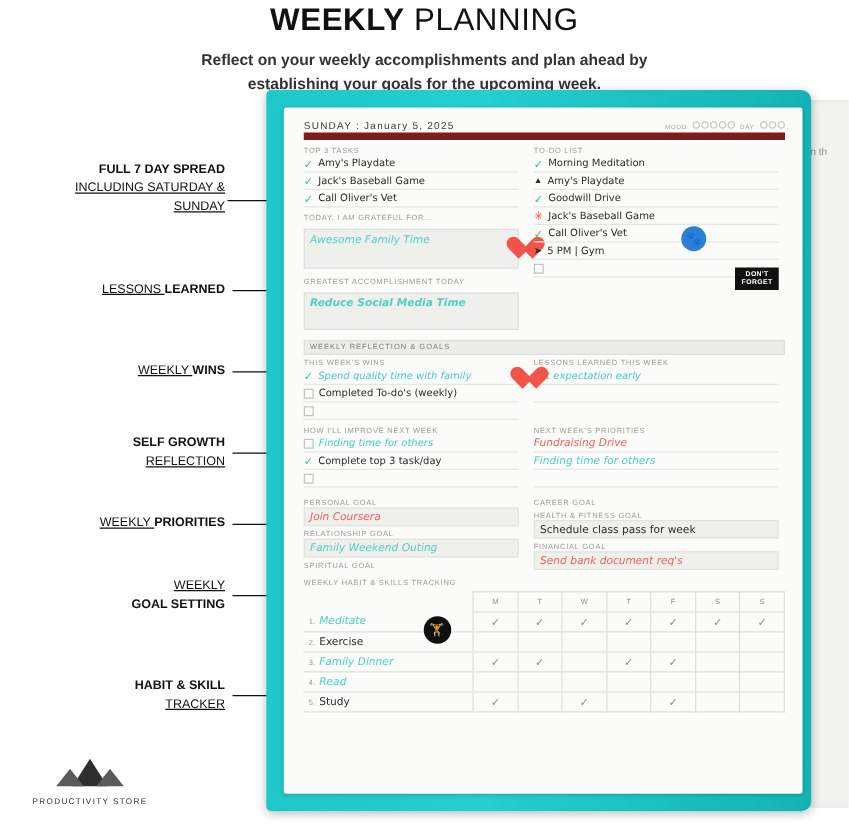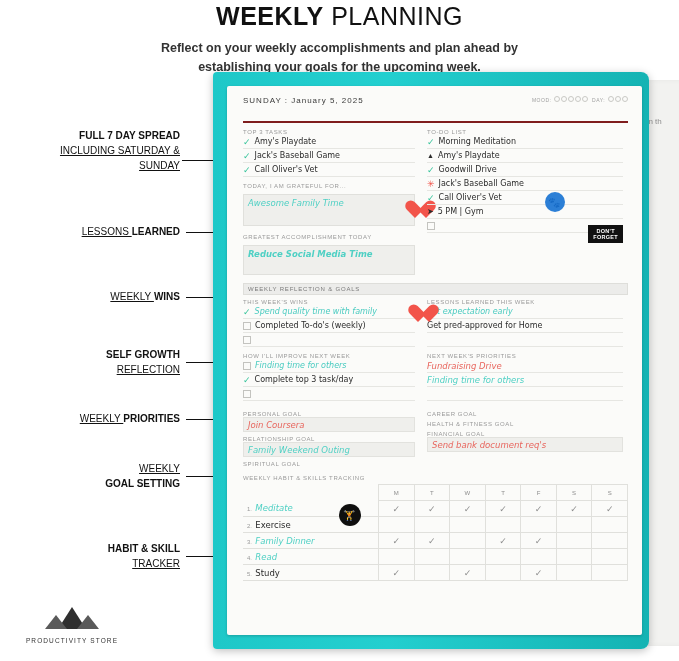--- a/index.html
+++ b/index.html
@@ -43,22 +43,22 @@
 
   
   .sec-title{font-size:6px;letter-spacing:.6px;color:#9a9a9a;text-transform:uppercase;}
   .hand{font-family:"DejaVu Sans", sans-serif;font-size:8.5px;color:#4fd0c4;font-style:italic;}
   .hand-red{font-family:"DejaVu Sans", sans-serif;font-size:8.5px;color:#e8655d;font-style:italic;}
   .hand-dark{font-family:"DejaVu Sans", sans-serif;font-size:8.5px;color:#2b2b2b;}
   .chk{color:#35c39a;font-size:9px;}
   .box{display:inline-block;width:6px;height:6px;border:1px solid #c3c3bf;vertical-align:middle;}
 
   
-  .page-hdr{display:flex;align-items:flex-start;justify-content:space-between;
-    border-bottom:2px solid #7f1d1d;padding-bottom:16px;}
+  .page-hdr{display:flex;align-items:center;justify-content:space-between;
+    border-bottom:6px solid #7f1d1d;padding-bottom:1px;}
   .page-hdr .date{font-size:8px;letter-spacing:1px;color:#3a3a3a;}
   .page-hdr .meta{font-size:5px;letter-spacing:.5px;color:#a0a0a0;}
   .dots{display:inline-block;}
   .dot{display:inline-block;width:4px;height:4px;border:1px solid #c9c9c5;border-radius:50%;margin-left:1px;}
 
   .cols{display:flex;gap:12px;margin-top:6px;}
   .colL{width:172px;}
   .colR{width:196px;}
 
   .task{display:flex;align-items:center;gap:4px;height:13px;border-bottom:1px solid #e6e6e2;}
@@ -261,23 +261,20 @@
               <span class="t"></span>
             </div>
           <div class="heart" style="right:-14px;top:6px;"></div>
         </div>
         <div class="colR">
           <div class="sec-title">LESSONS LEARNED THIS WEEK</div>
           <div class="task">
               <span class="t teal">Set expectation early</span>
             </div>
           <div class="task">
-              <span class="t">Get pred-approved for Home</span>
-            </div>
-          <div class="task">
               <span class="t"></span>
             </div>
         </div>
       </div>
 
       <div class="cols" style="margin-top:6px;">
         <div class="colL">
           <div class="sec-title">HOW I'LL IMPROVE NEXT WEEK</div>
           <div class="task">
               <span class="box"></span>
@@ -323,20 +320,23 @@
           <div class="goalrow">
             <div class="sec-title">SPIRITUAL GOAL</div>
           </div>
         </div>
         <div class="colR">
           <div class="goalrow">
             <div class="sec-title">CAREER GOAL</div>
           </div>
           <div class="goalrow">
             <div class="sec-title">HEALTH &amp; FITNESS GOAL</div>
+            <div class="goalbox">
+                <span class="hand-dark">Schedule class pass for week</span>
+              </div>
           </div>
           <div class="goalrow">
             <div class="sec-title">FINANCIAL GOAL</div>
             <div class="goalbox">
                 <span class="hand-red">Send bank document req's</span>
               </div>
           </div>
         </div>
       </div>
 

